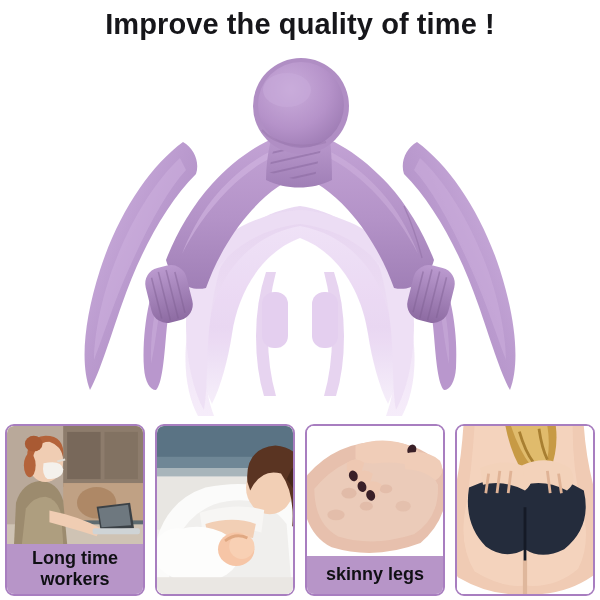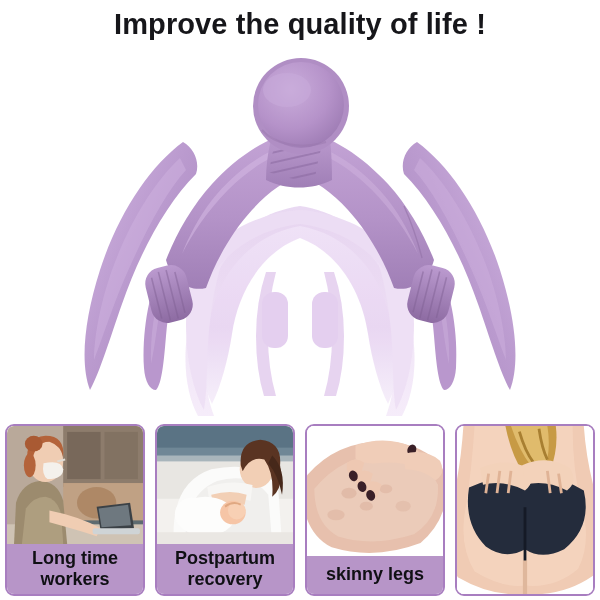--- a/index.html
+++ b/index.html
@@ -114,21 +114,21 @@
   }
   .panel.two-line .panel-caption { height: 50px; }
   .panel.one-line .panel-caption { height: 38px; }
   .panel.one-line .panel-photo { margin-bottom: 0; }
   .cap-inner { white-space: pre-line; }
 </style>
 </head>
 <body>
 
 <div class="title-bar">
-  <div class="title-text">Improve the quality of life !</div>
+  <div class="title-text">Improve the quality of time !</div>
 </div>
 
 <div class="hero">
   <div class="product-stage">
     <svg class="product-svg" viewBox="0 0 600 385" xmlns="http://www.w3.org/2000/svg">
       <defs>
         <linearGradient id="gArm" x1="0" y1="0" x2="1" y2="1">
           <stop offset="0%" stop-color="#d3b7e2"></stop>
           <stop offset="45%" stop-color="#bb9bcf"></stop>
           <stop offset="100%" stop-color="#a584bb"></stop>
@@ -364,24 +364,20 @@
 
         <ellipse cx="50" cy="92" rx="30" ry="20" fill="#fdfdfc"></ellipse>
         <ellipse cx="36" cy="90" rx="17" ry="17" fill="#fdfdfc"></ellipse>
         <ellipse cx="78" cy="88" rx="13" ry="12" fill="#f6c5a6"></ellipse>
         <ellipse cx="82" cy="86" rx="9" ry="9" fill="#f8d0b4"></ellipse>
         <path d="M70 82 Q 78 76 86 80" stroke="#e0a882" stroke-width="2" fill="none"></path>
 
         <rect x="0" y="108" width="140" height="12" fill="#eae7e3"></rect>
       </svg>
     </div>
-    <div class="panel-caption">
-      <span class="cap-inner">Postpartum
-recovery</span>
-    </div>
   </div>
 
   <div class="panel one-line">
     <div class="panel-photo">
       <svg viewBox="0 0 140 120" preserveAspectRatio="xMidYMid slice" xmlns="http://www.w3.org/2000/svg">
         <rect width="140" height="120" fill="#ffffff"></rect>
 
         <path d="M2 52 Q 30 14 78 14 Q 122 16 136 46 Q 140 84 112 108 Q 70 124 30 112 Q 2 98 2 52 Z" fill="#e7c0ad"></path>
         <path d="M14 58 Q 40 26 80 26 Q 116 28 128 54 Q 130 84 106 100 Q 68 112 36 102 Q 14 90 14 58 Z" fill="#eccdbb" opacity="0.8"></path>
 

